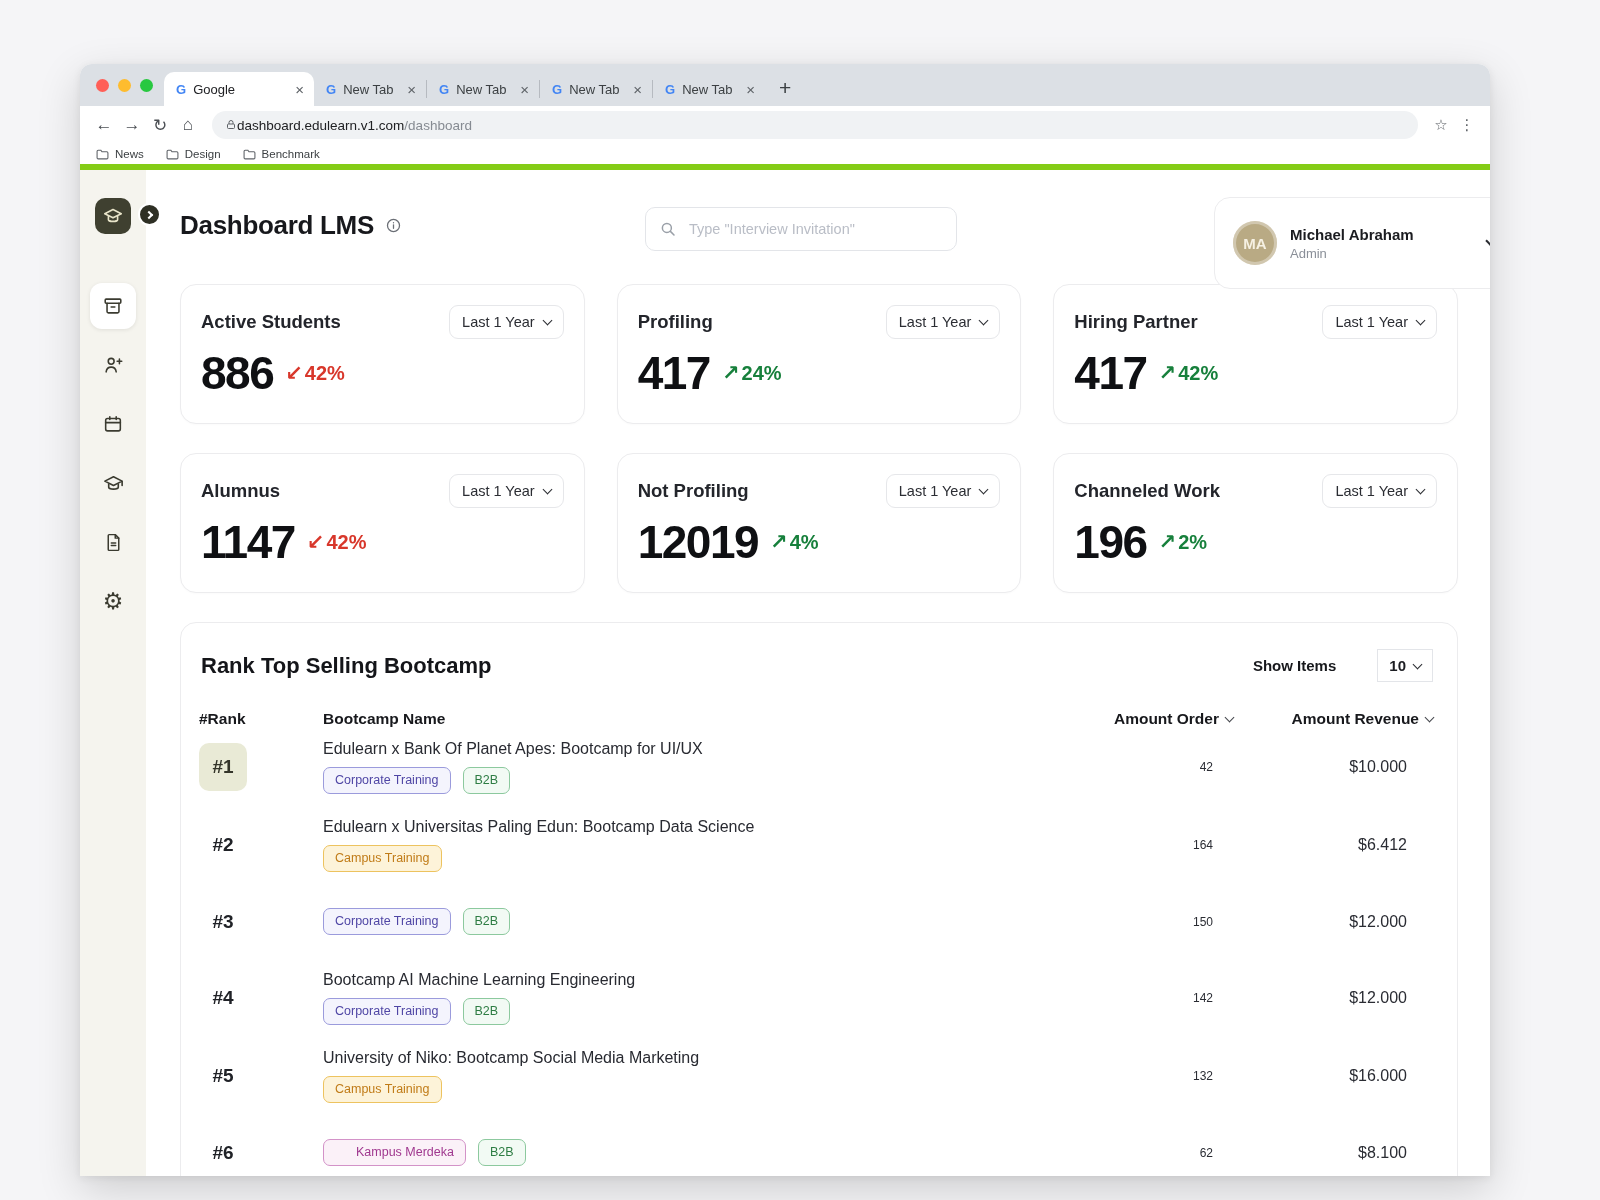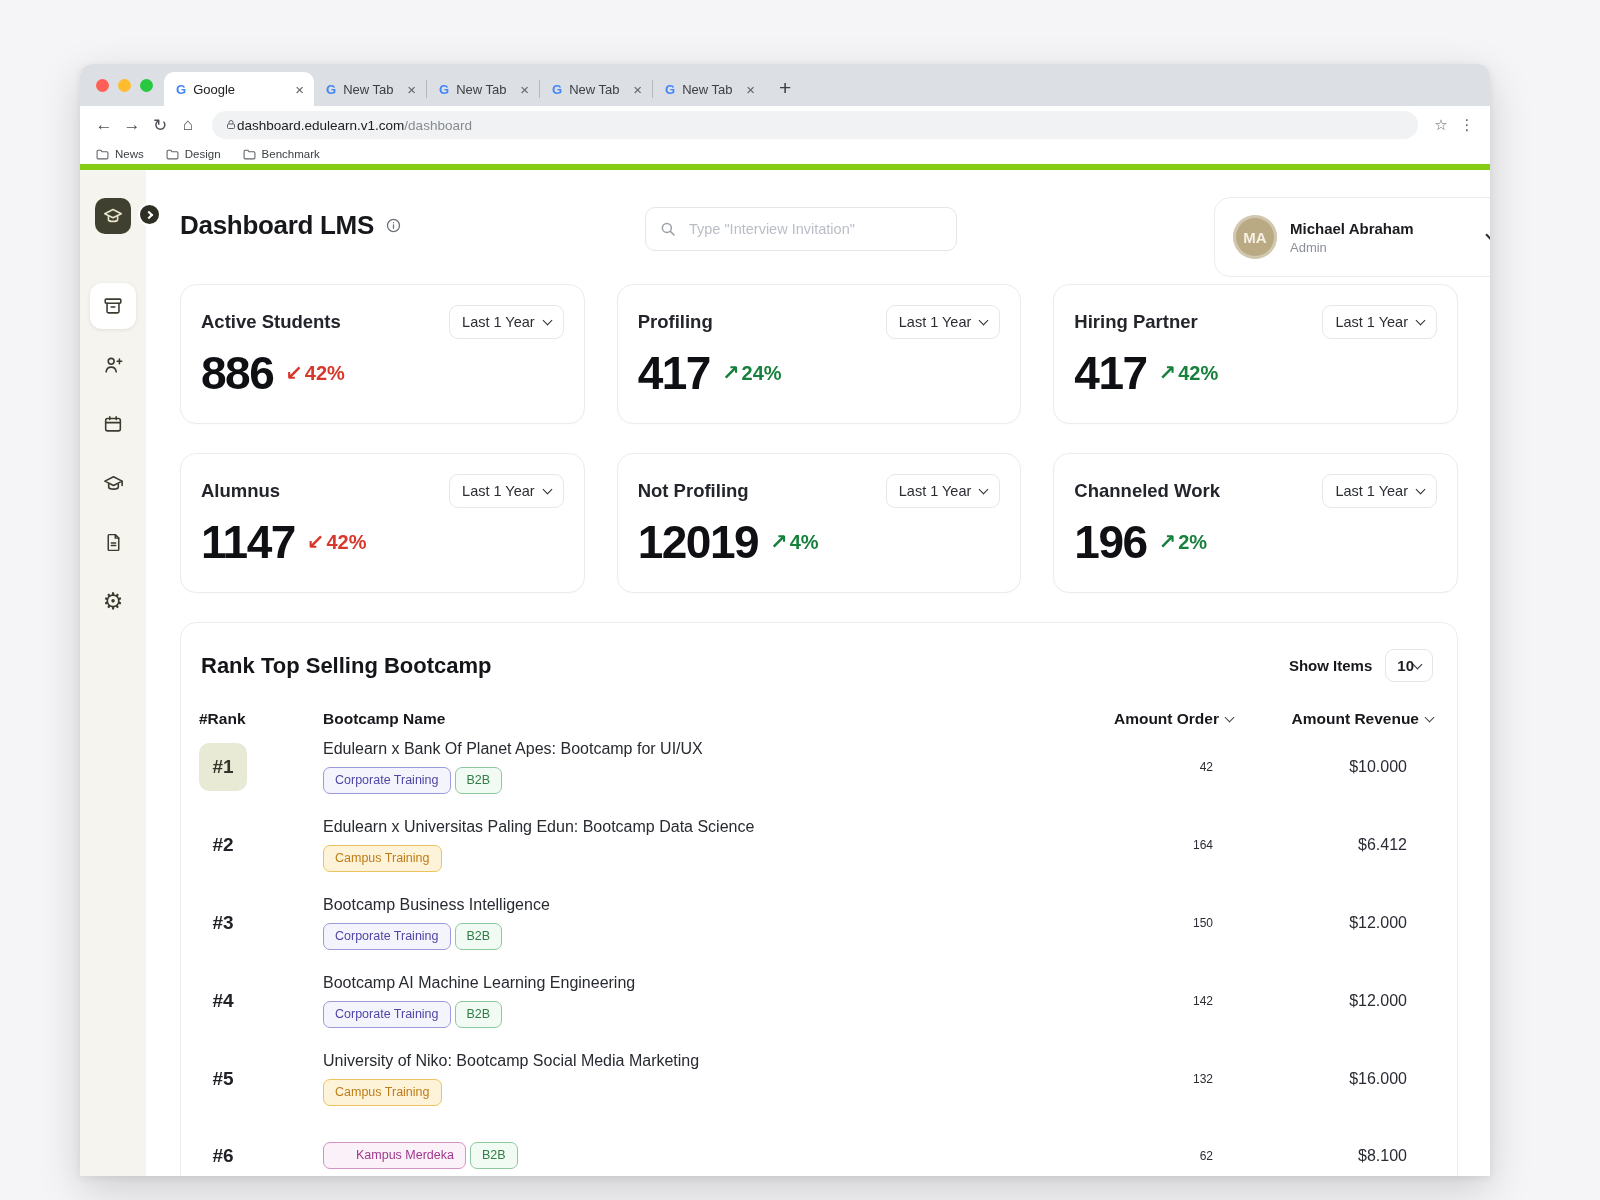--- a/index.html
+++ b/index.html
@@ -47,21 +47,21 @@
   .nav-item.active { background:#fff; box-shadow:0 1px 4px rgba(0,0,0,.09); }
   .nav-item svg { stroke:#3b3b30; fill:none; stroke-width:1.7; stroke-linecap:round; stroke-linejoin:round; }
   .gear-glyph { font-size:23px; line-height:1; font-family:"DejaVu Sans",sans-serif; }
   .main { flex:1; padding:24px 32px 0 34px; position:relative; }
   .hdr { position:relative; height:86px; }
   .title-wrap { position:absolute; left:0; top:16px; display:flex; align-items:center; gap:11px; }
   .page-title { font-size:26px; font-weight:700; color:#17181c; letter-spacing:-.3px; }
   .search { position:absolute; left:465px; top:13px; width:312px; height:44px; border:1.5px solid #e3e5e9; border-radius:10px; display:flex; align-items:center; padding:0 13px; gap:10px; background:#fff; }
   .search input { border:0; outline:0; flex:1; font-size:14.5px; font-family:inherit; color:#333; background:transparent; }
   .search input::placeholder { color:#b9bdc6; }
-  .user-card { position:absolute; right:-56px; top:3px; width:300px; height:80px; border:1.5px solid #ececee; border-radius:16px; background:#fff; display:flex; align-items:center; padding:0 18px; gap:13px; }
+  .user-card { position:absolute; right:-56px; top:3px; width:300px; height:92px; border:1.5px solid #ececee; border-radius:16px; background:#fff; display:flex; align-items:center; padding:0 18px; gap:13px; }
   .avatar { width:44px; height:44px; border-radius:50%; background:#b9aa84; color:#f6f1e3; display:flex; align-items:center; justify-content:center; font-weight:700; font-size:15px; box-shadow:inset 0 0 0 3px rgba(255,255,255,.35); }
   .user-meta { flex:1; }
   .user-name { font-size:15px; font-weight:700; color:#1b1c20; }
   .user-role { font-size:13px; color:#8a8f98; margin-top:3px; }
   .chev-down { width:8px; height:8px; border-right:2px solid #2a2c31; border-bottom:2px solid #2a2c31; transform:rotate(45deg); margin-top:-4px; flex:none; }
   .chev-sm { width:7px; height:7px; border-width:1.8px; margin-top:-3px; }
   
   .stat-grid { display:grid; grid-template-columns:repeat(3,1fr); gap:29px 32px; margin-top:4px; }
   .stat-card { height:140px; border:1.5px solid #ececee; border-radius:16px; padding:20px; background:#fff; box-shadow:0 1px 2px rgba(16,24,40,.02); }
   .stat-top { display:flex; justify-content:space-between; align-items:center; }
@@ -71,30 +71,30 @@
   .stat-value { font-size:46px; font-weight:700; color:#0f1013; letter-spacing:-1.5px; line-height:1; }
   .trend { font-size:20px; font-weight:700; display:flex; align-items:center; gap:2px; }
   .trend .arr { font-size:21px; font-family:"DejaVu Sans",sans-serif; }
   .trend.down { color:#d8372b; }
   .trend.up { color:#17803c; }
   
   .rank-card { margin-top:29px; border:1.5px solid #ececee; border-radius:16px; background:#fff; padding:26px 24px 8px 18px; min-height:560px; }
   .rank-head { display:flex; justify-content:space-between; align-items:center; }
   .rank-title { font-size:22px; font-weight:700; color:#141519; margin-left:2px; }
   .show-items { display:flex; align-items:center; gap:13px; font-size:15px; font-weight:600; color:#17181c; }
-  .show-pill { display:flex; align-items:center; border:1.5px solid #e3e5e9; border-radius:9px; padding:7px 11px; font-size:15px; font-weight:700; color:#1c1d22; background:#fff; }
+  .show-pill { display:flex; align-items:center; gap:8px; border:1.5px solid #e3e5e9; border-radius:0; padding:7px 11px; font-size:15px; font-weight:700; color:#1c1d22; background:#fff;margin-left:28px; }
   .grid-cols { display:grid; grid-template-columns:124px 1fr 160px 200px; align-items:center; }
   .tbl-head { margin-top:28px; font-size:15.5px; font-weight:700; color:#17181c; }
   .th-right { display:flex; justify-content:flex-end; align-items:center; gap:7px; }
   .sort-chev { width:7px; height:7px; border-right:1.8px solid #44464c; border-bottom:1.8px solid #44464c; transform:rotate(45deg); margin-top:-3px; }
   .row { padding:12px 0; min-height:75px; }
   .rank-box { width:48px; height:48px; display:flex; align-items:center; justify-content:center; font-size:19px; font-weight:700; color:#202227; }
   .rank-box.hl { background:#e9ead6; border-radius:10px; color:#34352a; }
   .bc-name { font-size:16px; color:#282a31; margin-bottom:9px; }
-  .tags { display:flex; gap:4px; }
+  .tags { display:flex; gap:12px; }
   .tag { font-size:12.5px; font-weight:500; padding:5px 11px; border-radius:7px; border:1px solid; line-height:1.2; }
   .tag-corporate { color:#4f46a5; border-color:#9b9bdc; background:#f4f4fd; }
   .tag-b2b { color:#2e7d44; border-color:#8cc99e; background:#f2faf4; }
   .tag-campus { color:#c07b17; border-color:#edc35f; background:#fdf3d9; }
   .tag-merdeka { color:#a0388f; border-color:#d392c8; background:#fbf1f8;padding-left:32px; }
   .cell-num { text-align:right; padding-right:20px; font-size:12px; color:#2a2c33; }
   .cell-rev { text-align:right; padding-right:26px; font-size:16px; color:#2a2c33; }
 </style>
 </head>
 <body>
@@ -413,21 +413,20 @@
               <span class="tag tag-campus">Campus Training</span>
             </div>
           </span>
           <span class="cell-num">164</span>
           <span class="cell-rev">$6.412</span>
         </div>
 
         <div class="grid-cols row">
           <span class="rank-box">#3</span>
           <span>
-            <div class="bc-name">Bootcamp Business Intelligence</div>
             <div class="tags">
               <span class="tag tag-corporate">Corporate Training</span>
               <span class="tag tag-b2b">B2B</span>
             </div>
           </span>
           <span class="cell-num">150</span>
           <span class="cell-rev">$12.000</span>
         </div>
 
         <div class="grid-cols row">

